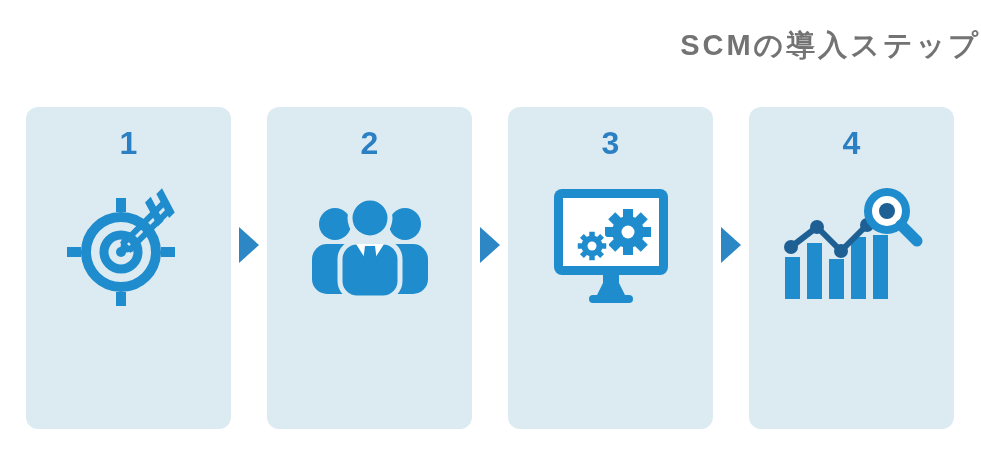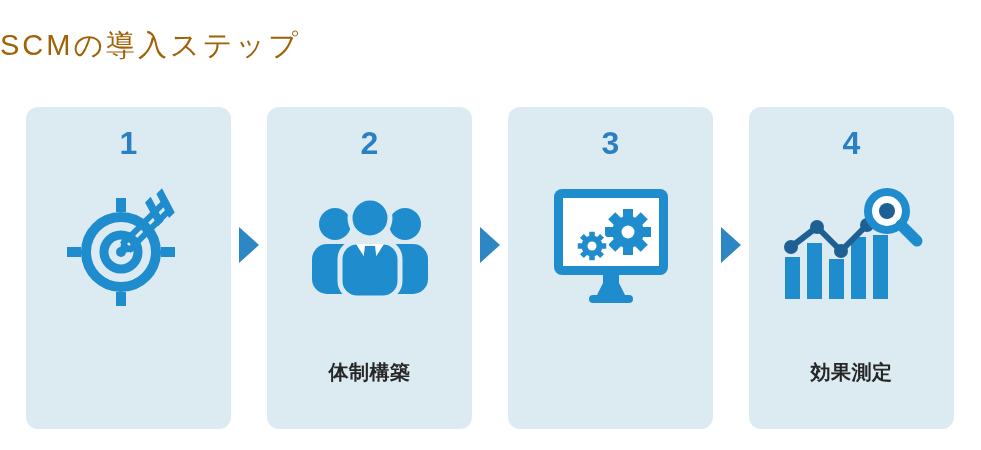--- a/index.html
+++ b/index.html
@@ -1,19 +1,19 @@
 <!DOCTYPE html>
 <html><head>
 <meta charset="utf-8">
 <style>
   html,body{margin:0;padding:0;background:#ffffff;}
   body{font-family:"Liberation Sans","DejaVu Sans",sans-serif;}
   .canvas{position:relative;width:981px;height:450px;background:#ffffff;overflow:hidden;}
-  .title{margin:0;padding-top:26px;text-align:left;font-size:29px;font-weight:normal;
-         color:#a16207;letter-spacing:3px;}
+  .title{margin:0;padding-top:26px;text-align:right;font-size:29px;font-weight:bold;
+         color:#737373;letter-spacing:3px;}
   .row{display:flex;margin:41px 26px 0 26px;}
   .card{width:205px;height:322px;background:#dcebf2;border-radius:12px;flex:none;
         display:flex;flex-direction:column;align-items:center;}
   .arrowcol{width:36px;flex:none;position:relative;}
   .arrowcol svg{position:absolute;left:8px;top:120px;}
   .num{margin-top:14px;height:44px;font-size:32px;font-weight:bold;color:#2b7fc3;line-height:44px;}
   .iconbox{height:150px;margin-top:4px;display:flex;align-items:center;justify-content:center;}
   .label{height:62px;margin-top:22px;display:flex;align-items:center;justify-content:center;
          text-align:center;font-size:20px;font-weight:bold;color:#262626;line-height:1.4;
          white-space:pre-line;letter-spacing:0.5px;}
@@ -65,21 +65,20 @@
             <rect x="82" y="56" width="46" height="50" rx="15"></rect>
           </g>
           <g stroke="#dcebf2" stroke-width="5" fill="#1f8ccd">
             <rect x="40" y="54" width="60" height="56" rx="17"></rect>
             <circle cx="70" cy="30" r="20"></circle>
           </g>
           <polygon points="56,56 84,56 70,78" fill="#ffffff"></polygon>
           <polygon points="65,58 75,58 77,74 70,86 63,74" fill="#1f8ccd"></polygon>
         </svg>
       </div>
-      <div class="label">体制構築</div>
     </div>
 
     <div class="arrowcol">
       <svg width="20" height="36" viewBox="0 0 20 36">
         <polygon points="0,0 20,18 0,36" fill="#2d87c5"></polygon>
       </svg>
     </div>
 
     <div class="card">
       <div class="num">3</div>
@@ -136,17 +135,16 @@
             <circle cx="14" cy="64" r="7"></circle>
             <circle cx="40" cy="44" r="7"></circle>
             <circle cx="64" cy="68" r="7"></circle>
             <circle cx="90" cy="42" r="7"></circle>
           </g>
           <circle cx="110" cy="28" r="19" fill="#ffffff" stroke="#1f8ccd" stroke-width="8"></circle>
           <circle cx="110" cy="28" r="8" fill="#1e6094"></circle>
           <line x1="124" y1="42" x2="140" y2="58" stroke="#1f8ccd" stroke-width="11" stroke-linecap="round"></line>
         </svg>
       </div>
-      <div class="label">効果測定</div>
     </div>
 
   </div>
 </div>
 
 </body></html>

